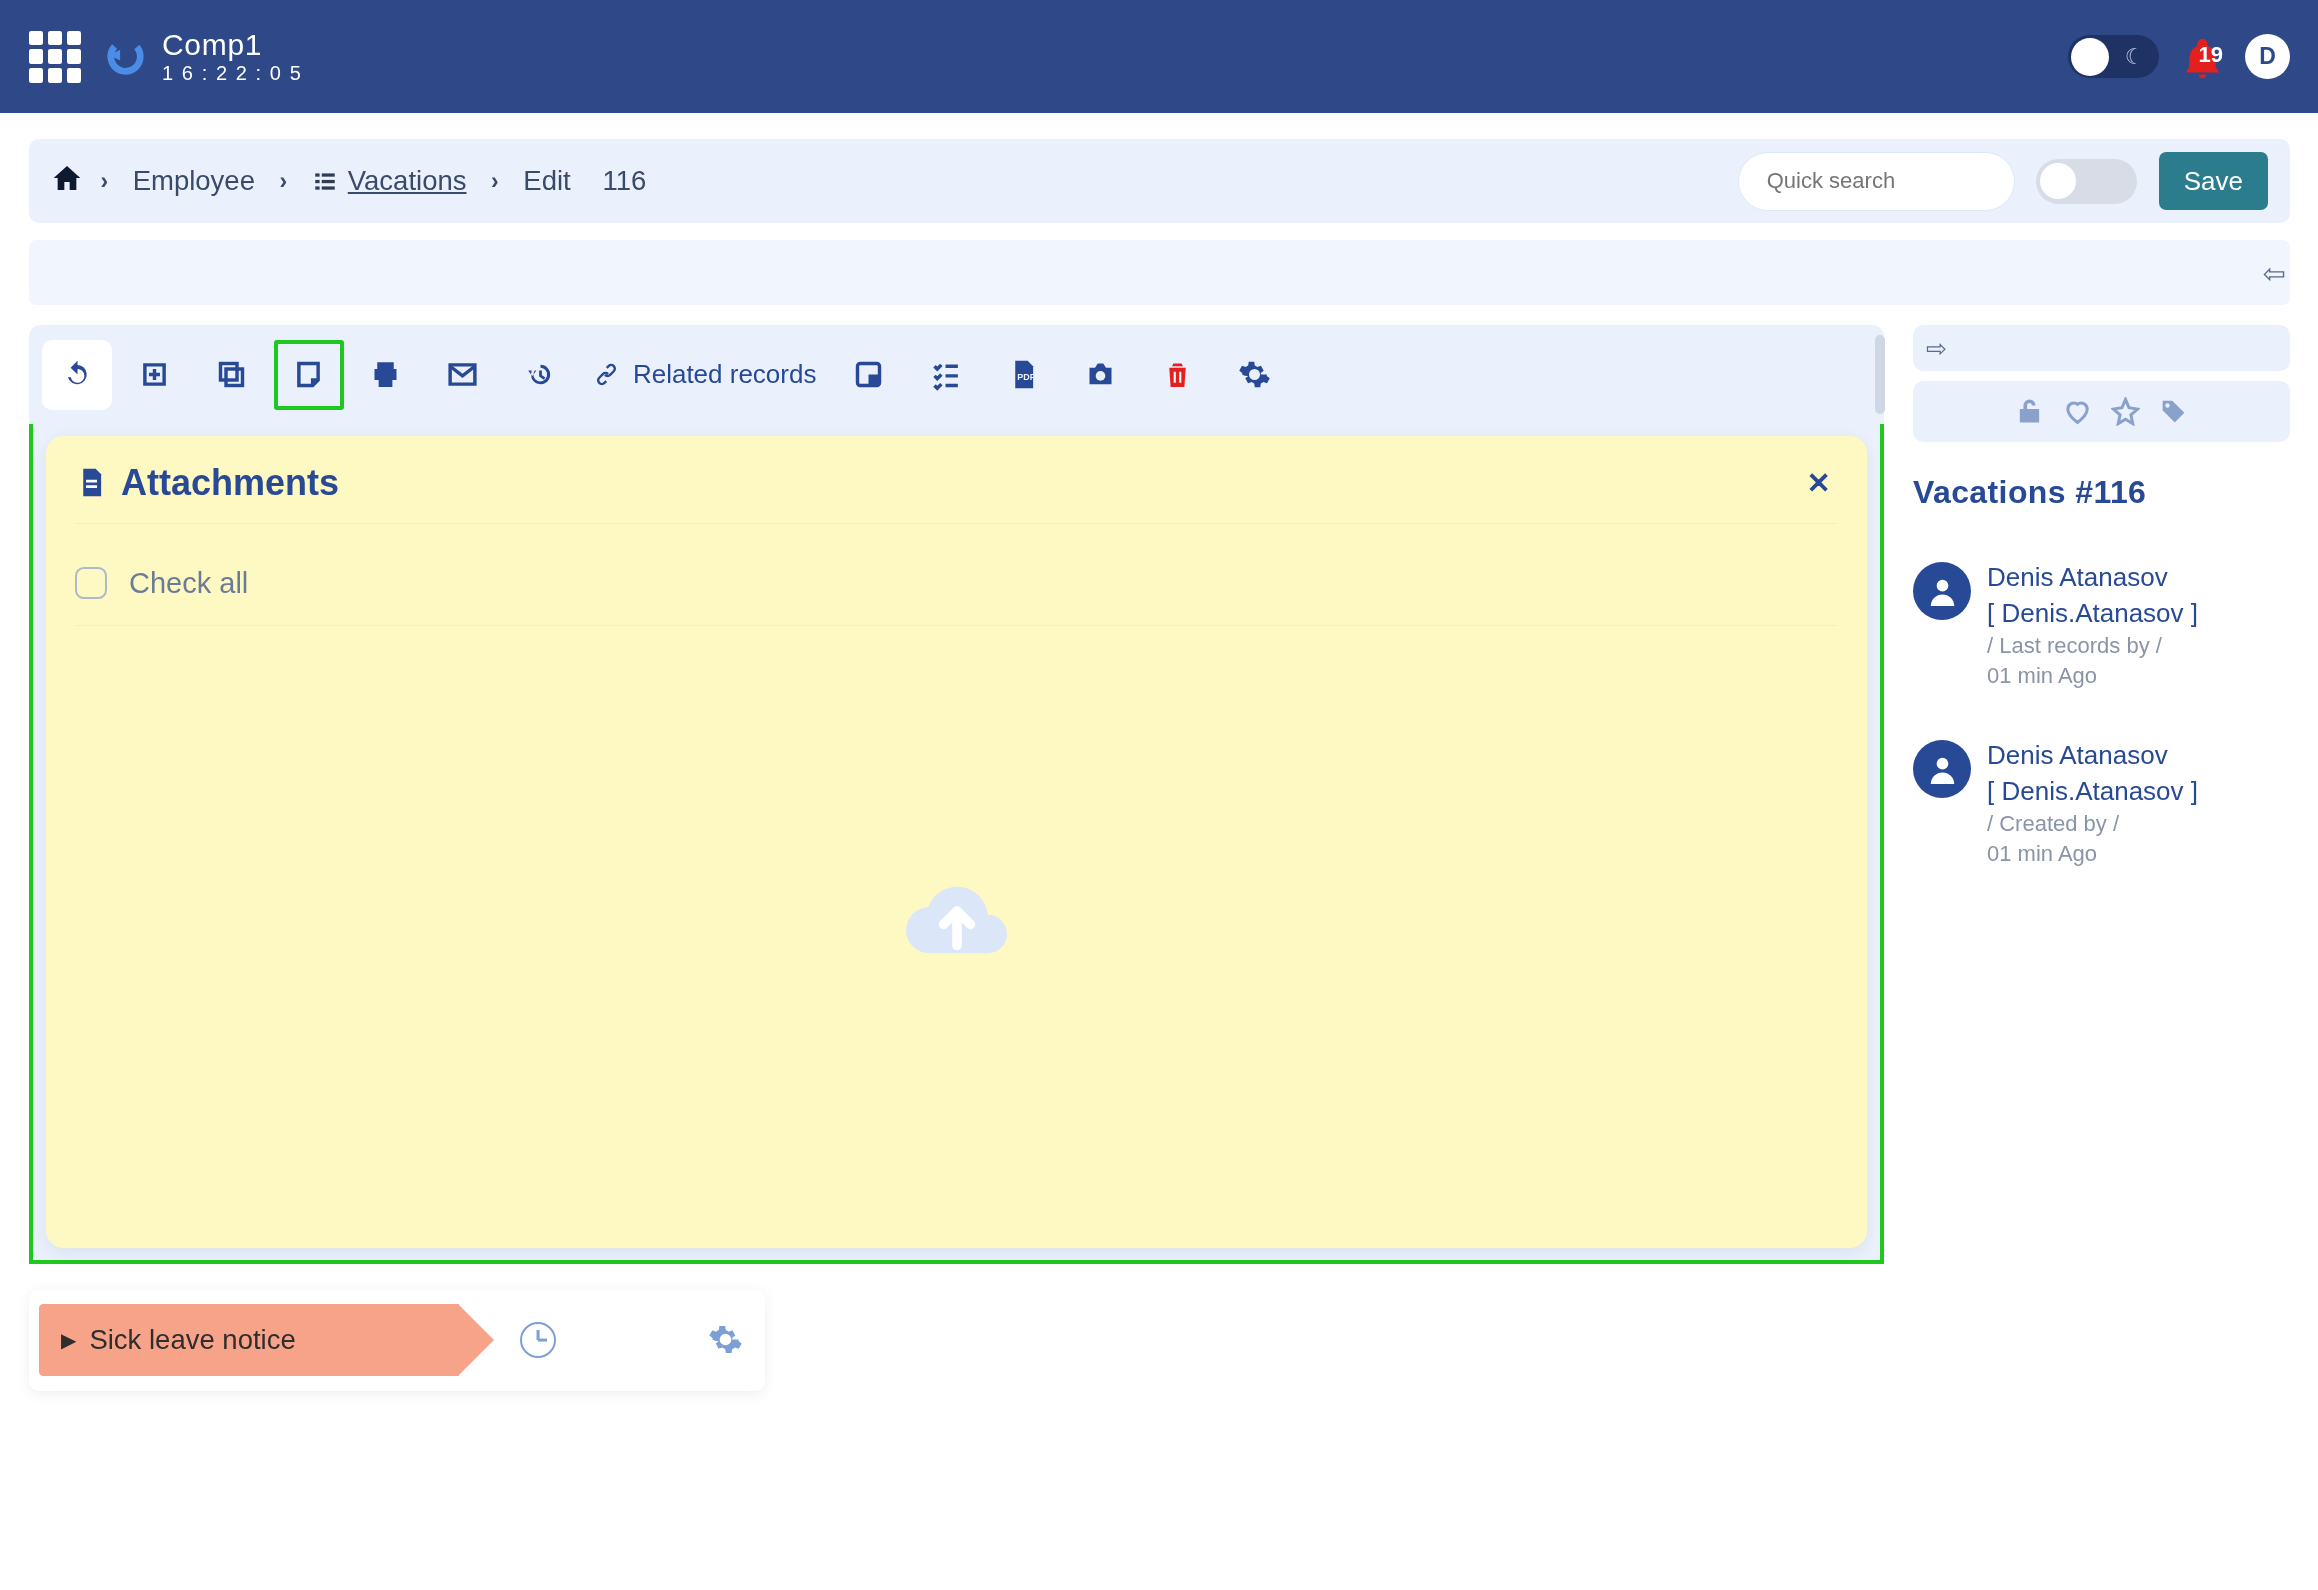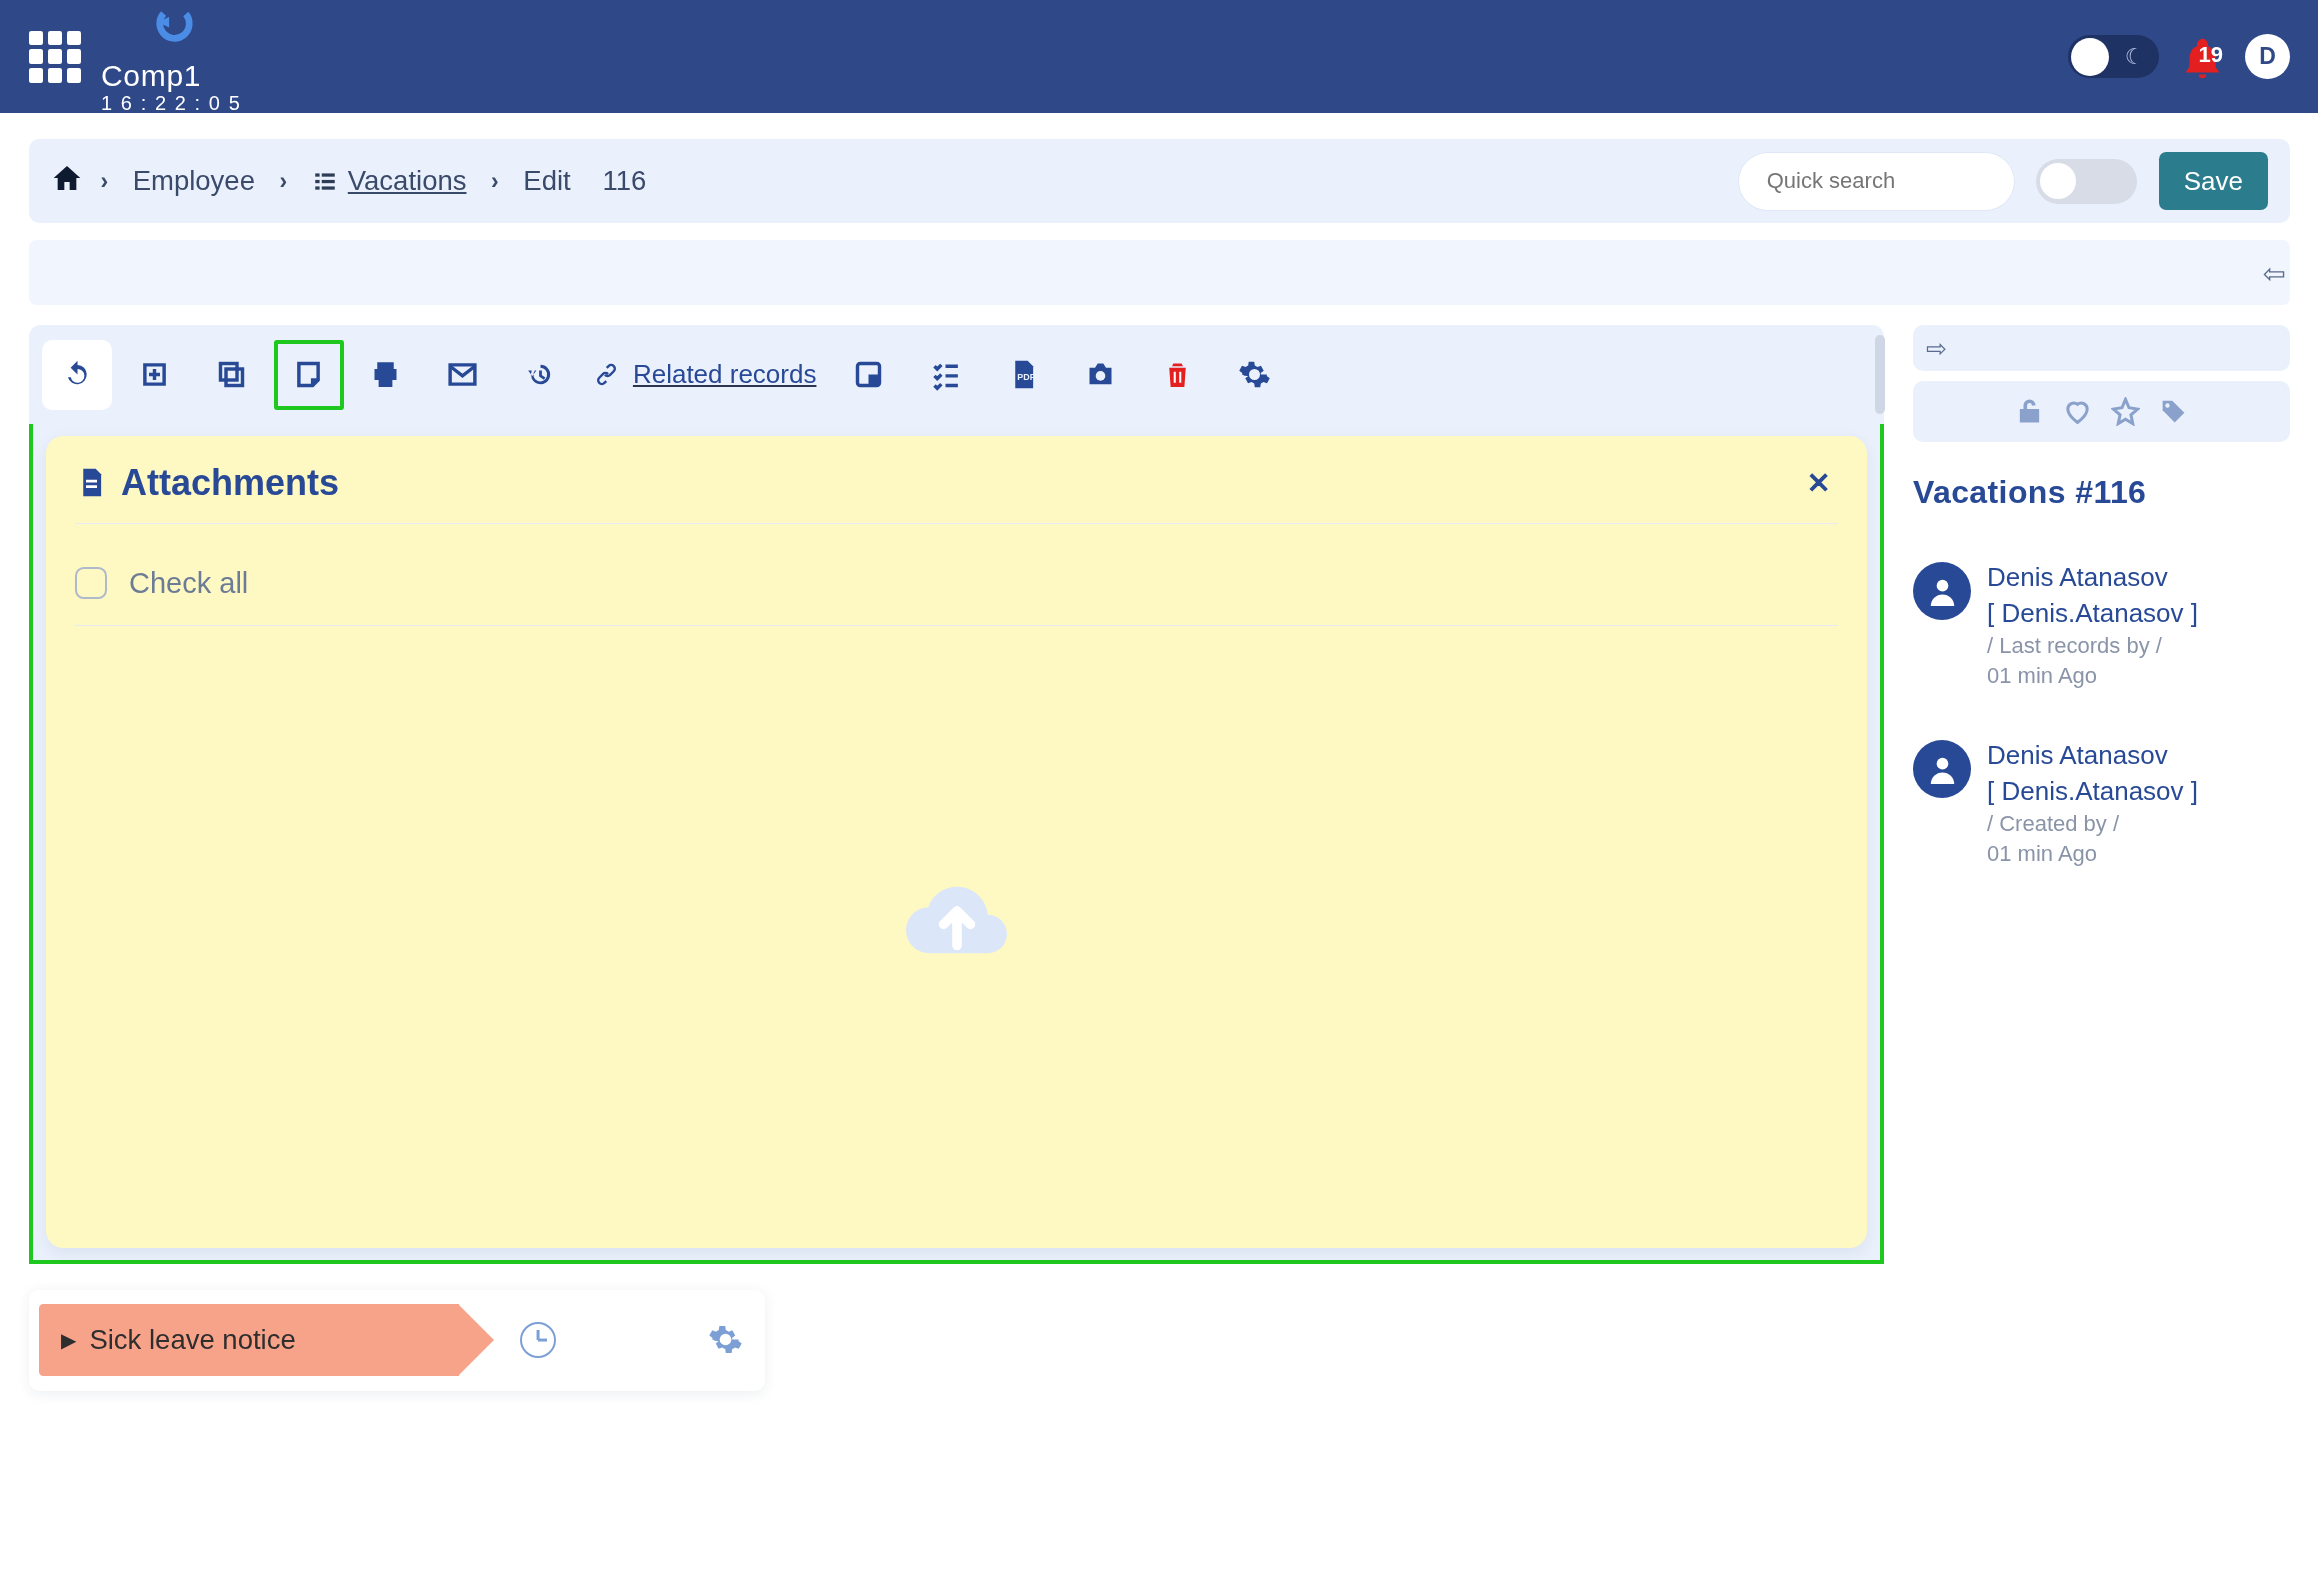--- a/index.html
+++ b/index.html
@@ -23,21 +23,21 @@
   
   .topbar {
     background: var(--navy);
     height: 113px;
     display:flex; align-items:center;
     padding: 0 29px;
     color:#fff;
   }
   .apps-icon { width:52px; height:52px; display:grid; grid-template-columns:repeat(3,1fr); grid-template-rows:repeat(3,1fr); gap:4.3px; }
   .apps-icon > span { background:#fff; border-radius:2.2px; }
-  .logo-wrap { display:flex; align-items:center; margin-left:20px; gap:13px;flex-direction:column; }
+  .logo-wrap { display:flex; align-items:center; margin-left:20px; gap:13px; }
   .logo-mark { width:48px; height:48px; display:flex; align-items:center; justify-content:center; }
   .logo-text-wrap { display:flex; flex-direction:column; line-height:1; }
   .comp-name { font-size:30px; font-weight:400; letter-spacing:0.7px; }
   .clock { font-size:20px; letter-spacing:8.7px; font-weight:300; margin-top:2.9px; }
 
   .top-right { margin-left:auto; display:flex; align-items:center; gap:19px; }
   .dark-toggle {
     width:91px; height:43px; border-radius:29px;
     background: var(--navy-dark); position:relative;
     display:flex; align-items:center;
@@ -104,21 +104,20 @@
 
   
   .toolbar {
     background: var(--light-blue);
     border-radius: 11.6px 11.6px 0 0;
     height:99px;
     display:flex; align-items:center;
     padding: 0 13px;
     gap: 7.2px;
     position:relative;
-    text-decoration:underline;
   }
   .tb-btn {
     height:70px; width:70px;
     display:flex; align-items:center; justify-content:center;
     border-radius:10px; cursor:pointer;
     color: var(--link);
   }
   .tb-btn svg { width:33px; height:33px; fill: currentColor; }
   .tb-btn.primary { background:#fff; }
   .tb-btn.hi { border:4.3px solid var(--green-hi); border-radius:2.9px; }

